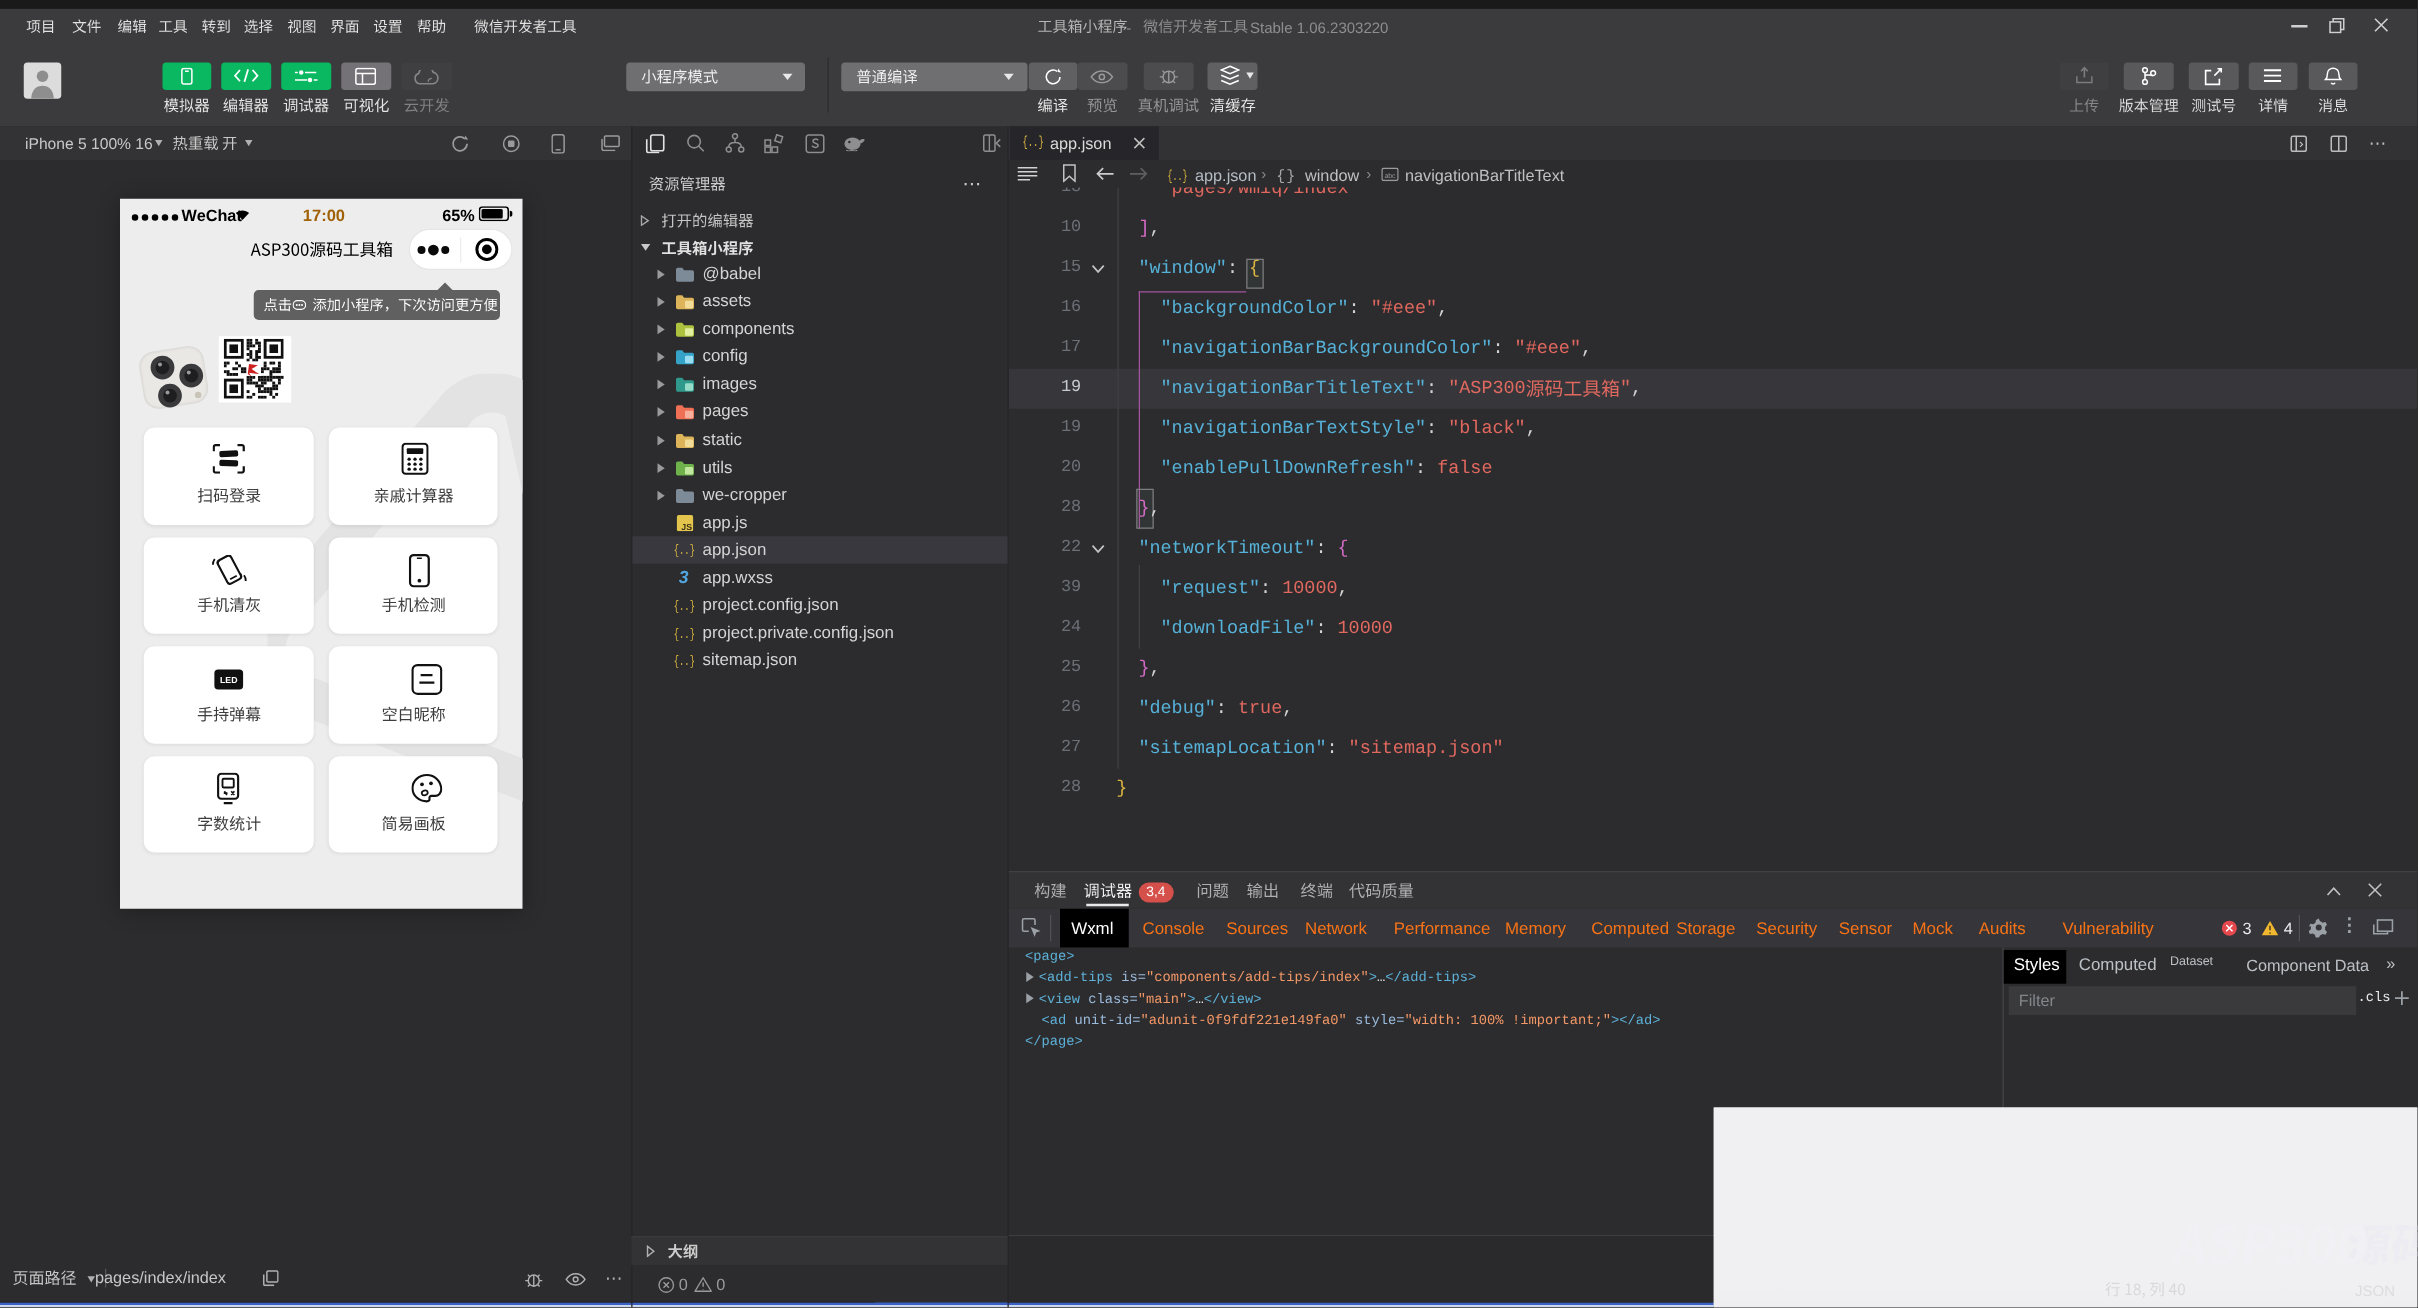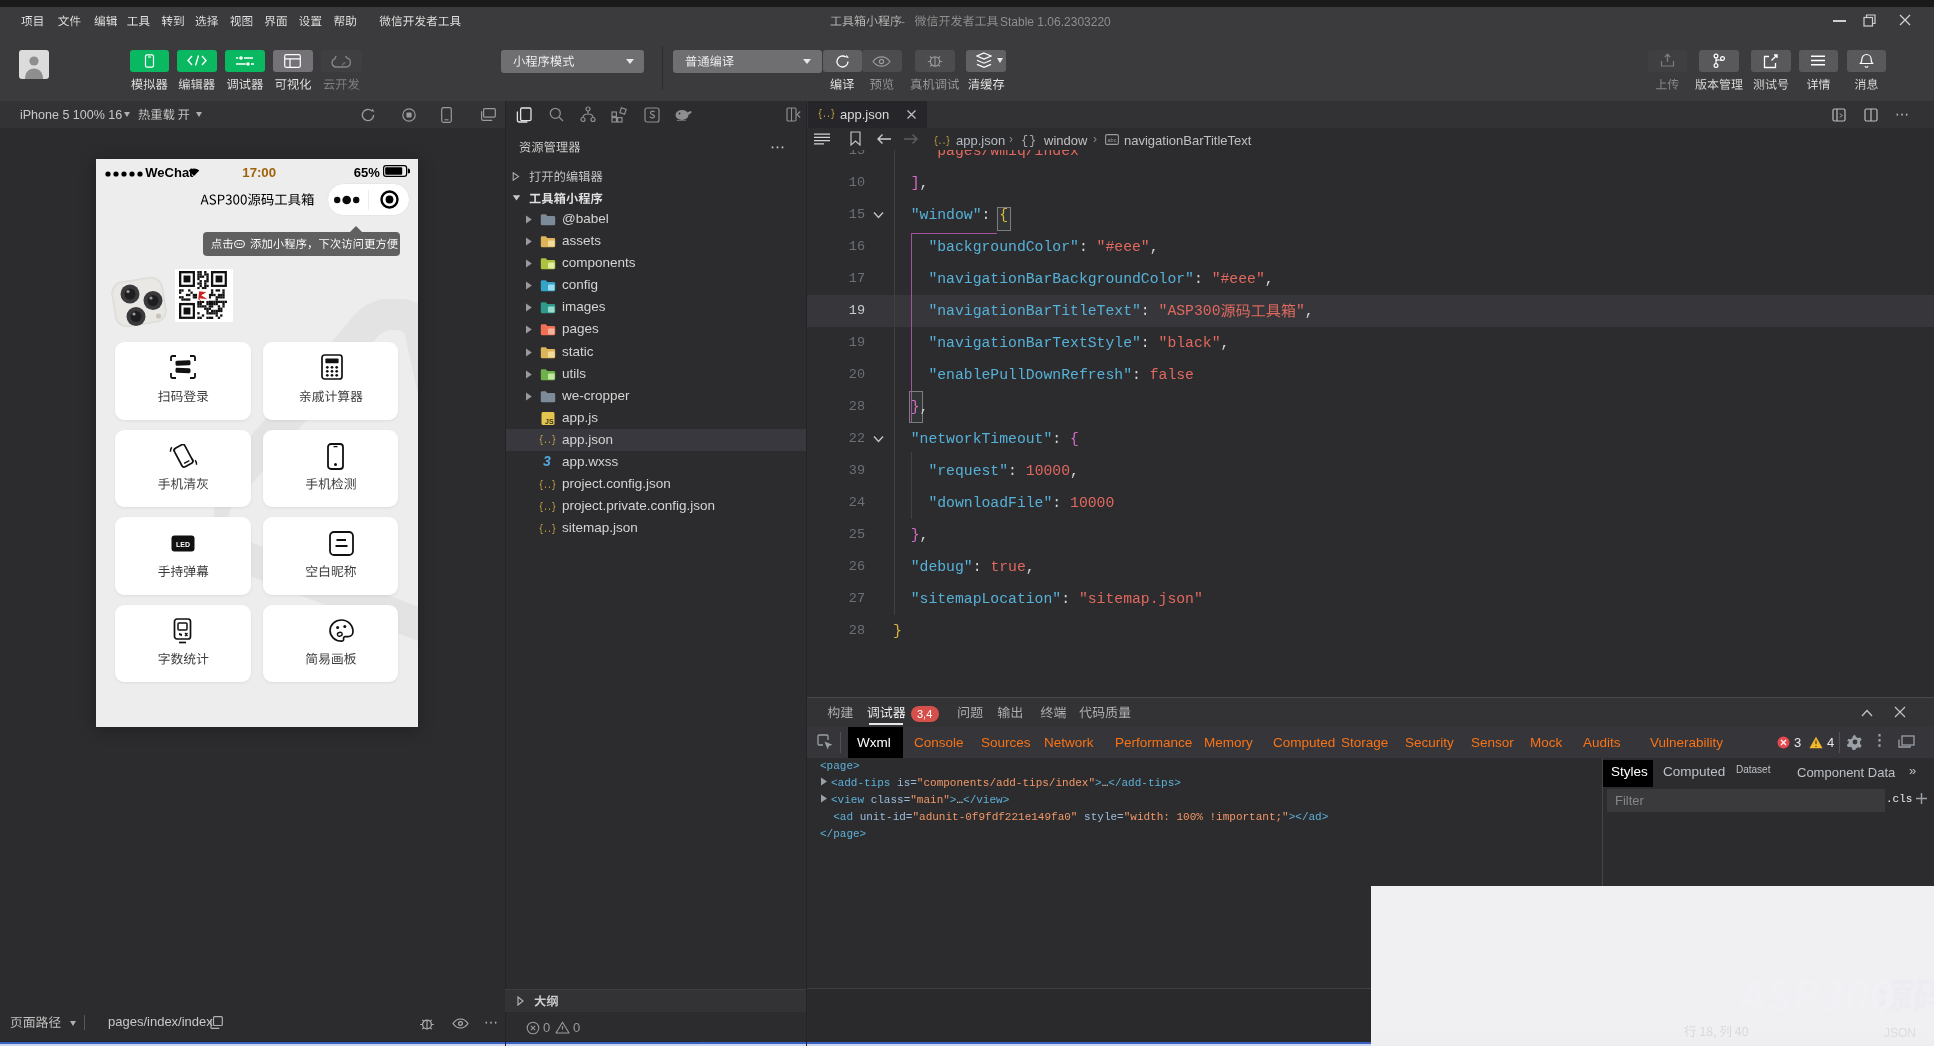--- a/index.html
+++ b/index.html
@@ -387,21 +387,21 @@
   <svg class="a" style="left:233px;top:460px" width="25" height="24" viewBox="0 0 25 24">
       <path d="M12.5 1C6.1 1 1 5.7 1 11.6c0 5.8 5.1 10.5 11.5 10.5c1.5 0 2.4-0.9 2.1-2.2c-0.3-1.1 0.3-2.2 1.6-2.2h2.9c2.8 0 4.9-2.4 4.9-5.2C24 6.1 18.9 1 12.5 1z" fill="none" stroke="#111" stroke-width="1.7"></path>
       <circle cx="8.6" cy="8.4" r="1.5" fill="#111"></circle>
       <circle cx="15.8" cy="7.6" r="1.5" fill="#111"></circle>
       <ellipse cx="10.8" cy="15.3" rx="2.4" ry="1.9" fill="none" stroke="#111" stroke-width="1.4" transform="rotate(-15 10.8 15.3)"></ellipse>
     </svg>
 </div>
 
 <div class="caret" style="left:70px;top:1021px;border-top-color:#b0b0b0;border-left-width:3.5px;border-right-width:3.5px"></div>
 <div class="a" style="left:84px;top:1015px;width:1px;height:15px;background:#565658"></div>
-<div class="a" style="left:108px;top:1014px;font-size:13px;color:#c8c8c8">pages/index/index</div>
+<div class="a" style="left:76px;top:1014px;font-size:13px;color:#c8c8c8">pages/index/index</div>
 <svg class="a" style="left:210px;top:1016px" width="13" height="13" viewBox="0 0 13 13">
     <rect x="3.5" y="0.7" width="8.8" height="8.8" rx="1" fill="none" stroke="#b0b0b0" stroke-width="1.2"></rect>
     <path d="M1 3.6v7.8a0.9 0.9 0 0 0 0.9 0.9h7.4" fill="none" stroke="#b0b0b0" stroke-width="1.2"></path>
   </svg>
 <svg class="a" style="left:419px;top:1016px" width="16" height="16" viewBox="0 0 16 16">
     <circle cx="8" cy="8.5" r="4.4" fill="none" stroke="#b0b0b0" stroke-width="1.2"></circle>
     <path d="M8 4.1V13M4.9 5.4L3.3 3.8M11.1 5.4l1.6-1.6M3.6 8.5H1.2M12.4 8.5h2.4M4.9 11.6l-1.6 1.6M11.1 11.6l1.6 1.6" stroke="#b0b0b0" stroke-width="1.1"></path>
   </svg>
 <svg class="a" style="left:452px;top:1018px" width="17" height="11" viewBox="0 0 17 11">
     <path d="M1 5.5C3.2 2.2 5.6 1 8.5 1s5.3 1.2 7.5 4.5C13.8 8.8 11.4 10 8.5 10S3.2 8.8 1 5.5z" fill="none" stroke="#b0b0b0" stroke-width="1.2"></path>

